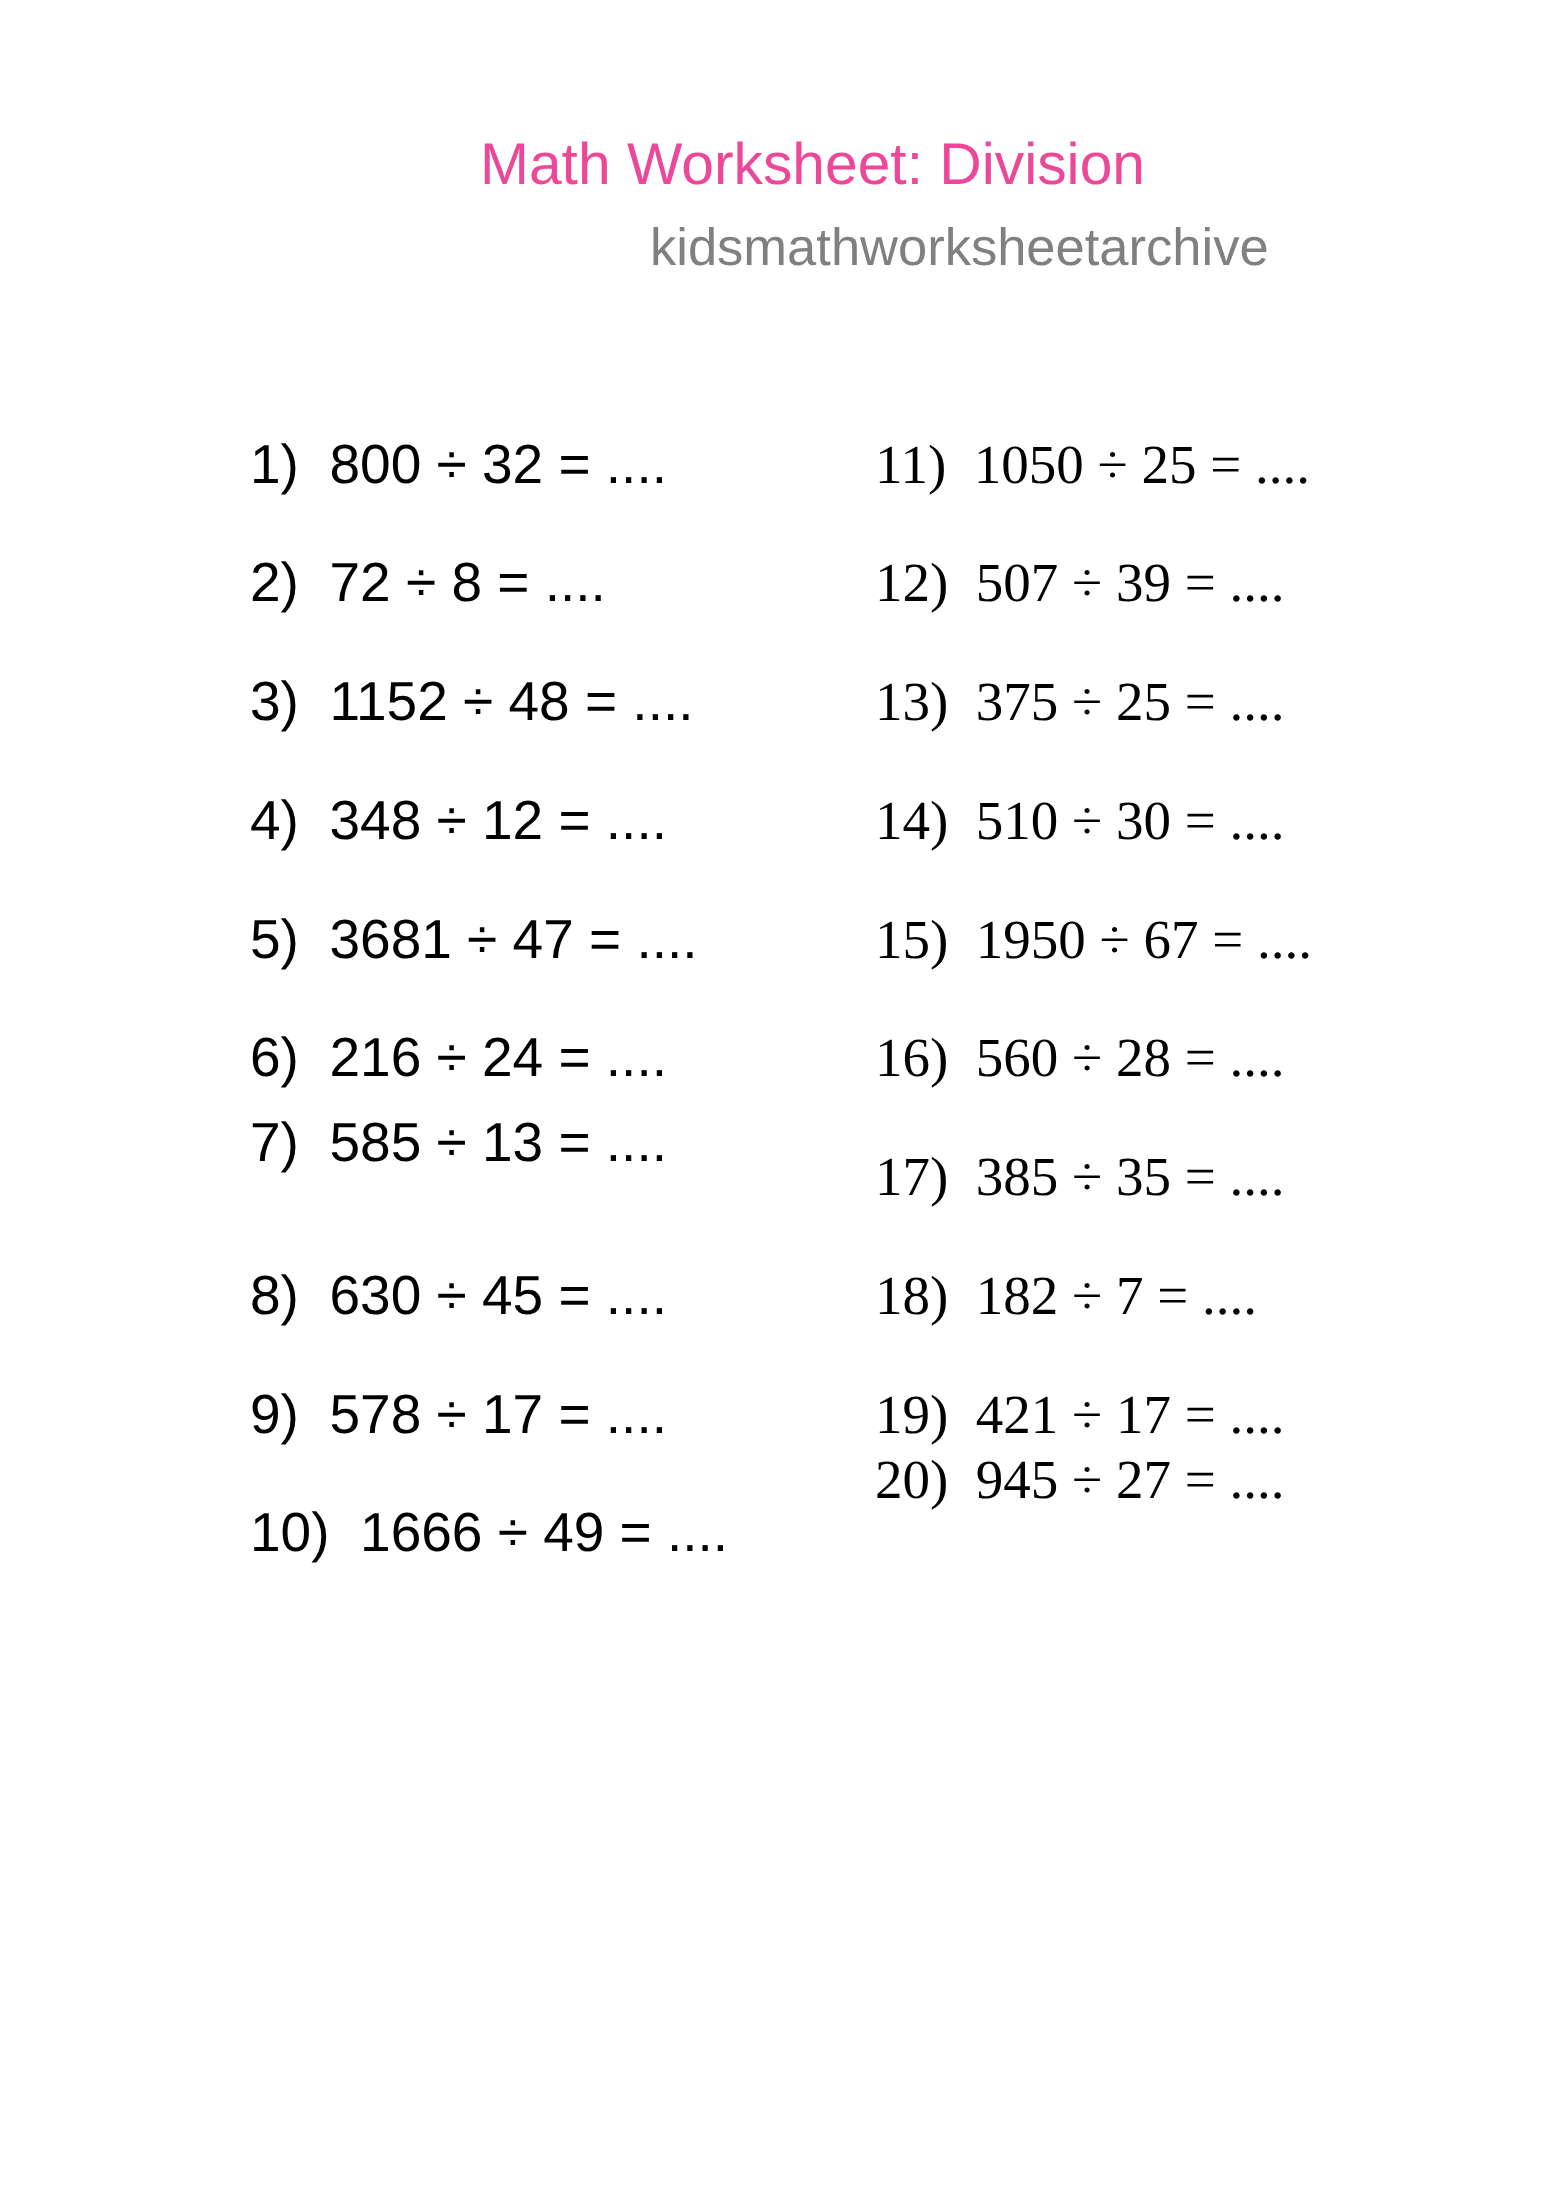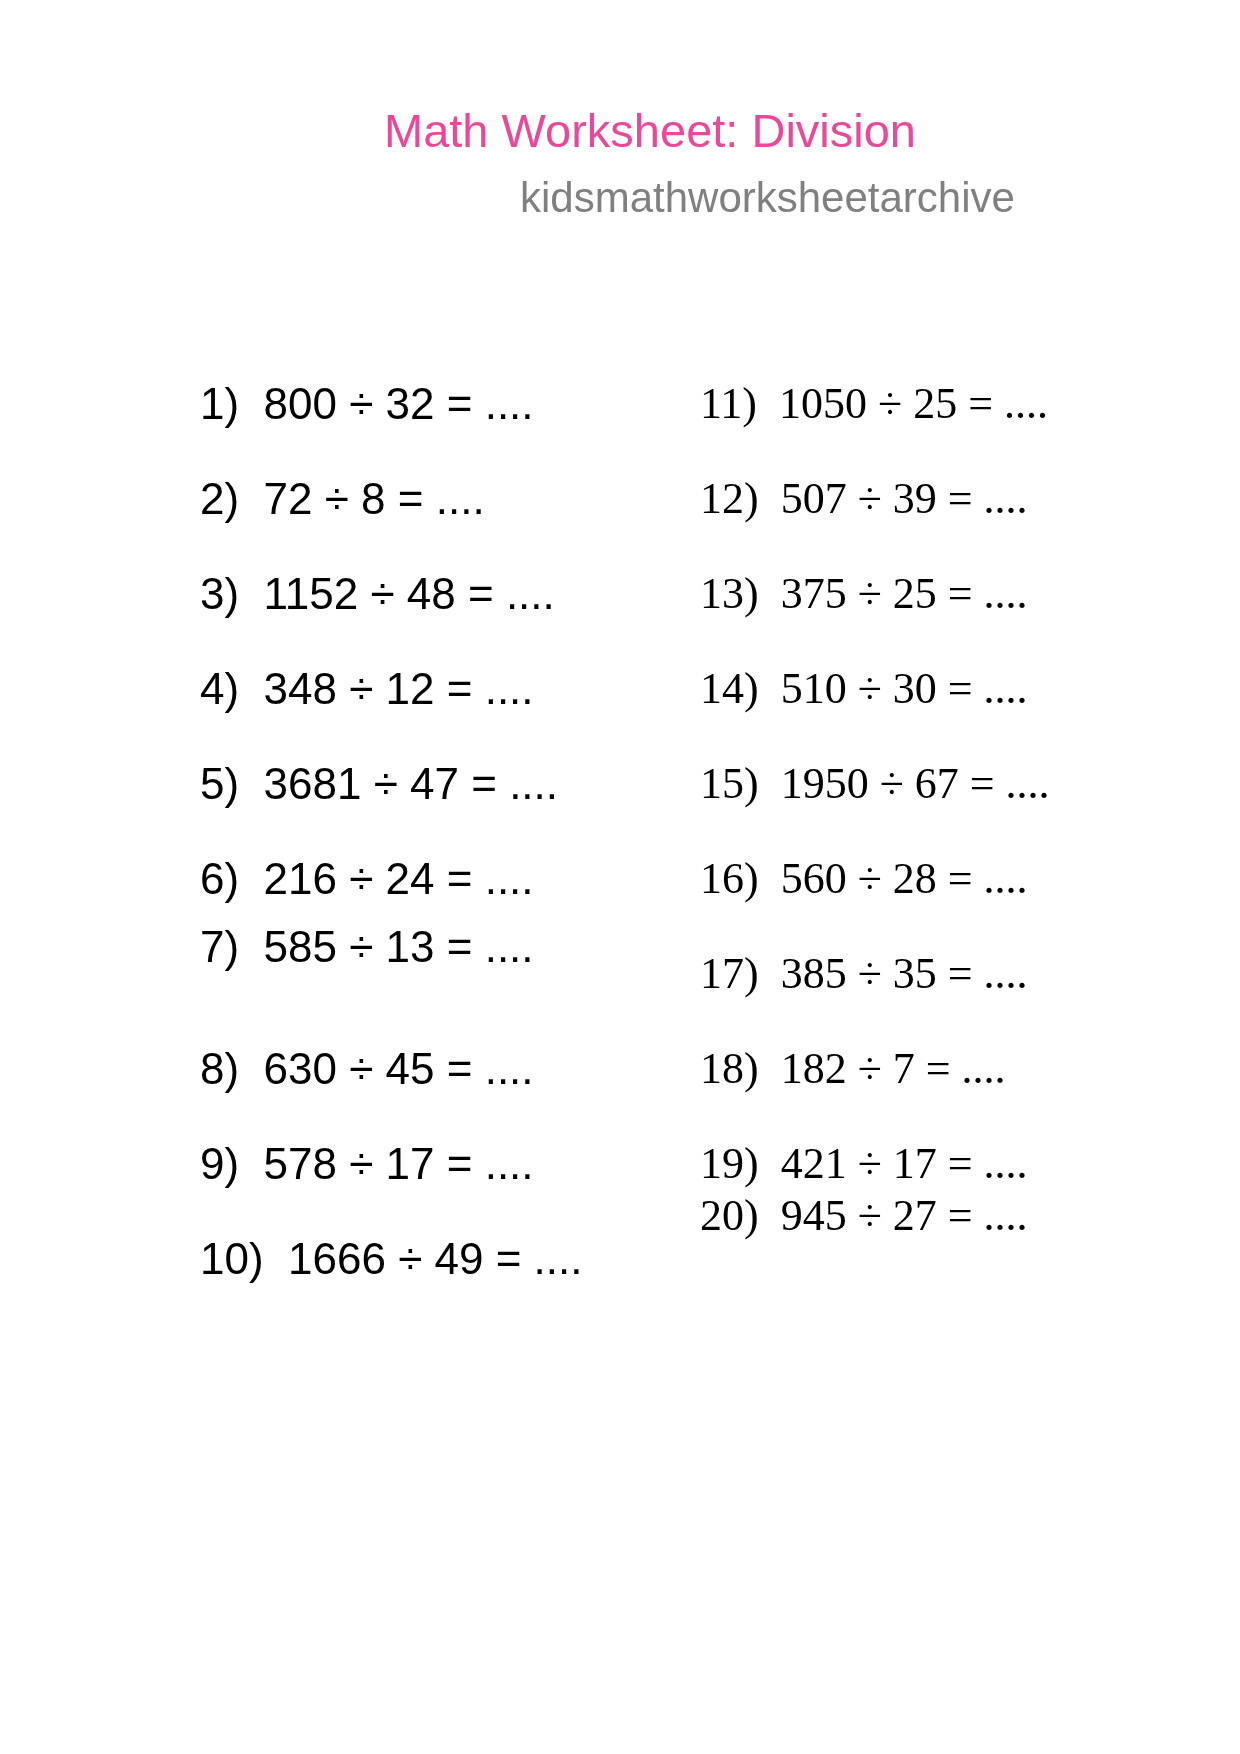--- a/index.html
+++ b/index.html
@@ -34,21 +34,20 @@
       white-space: nowrap;
       color: #808080;
       margin-left: 48px;
     }
     .problem {
       position: absolute;
       font-size: 44px;
       line-height: 56px;
       white-space: pre;
       color: #000000;
-      margin-top: 32px;
     }
     .col-left { left: 200px; }
     .col-right { left: 700px; font-family: Liberation Serif, serif; }
     .num { display: inline; }
     .expr { display: inline; }
   </style>
 </head>
 <body>
 
 <div class="title">Math Worksheet: Division</div>

